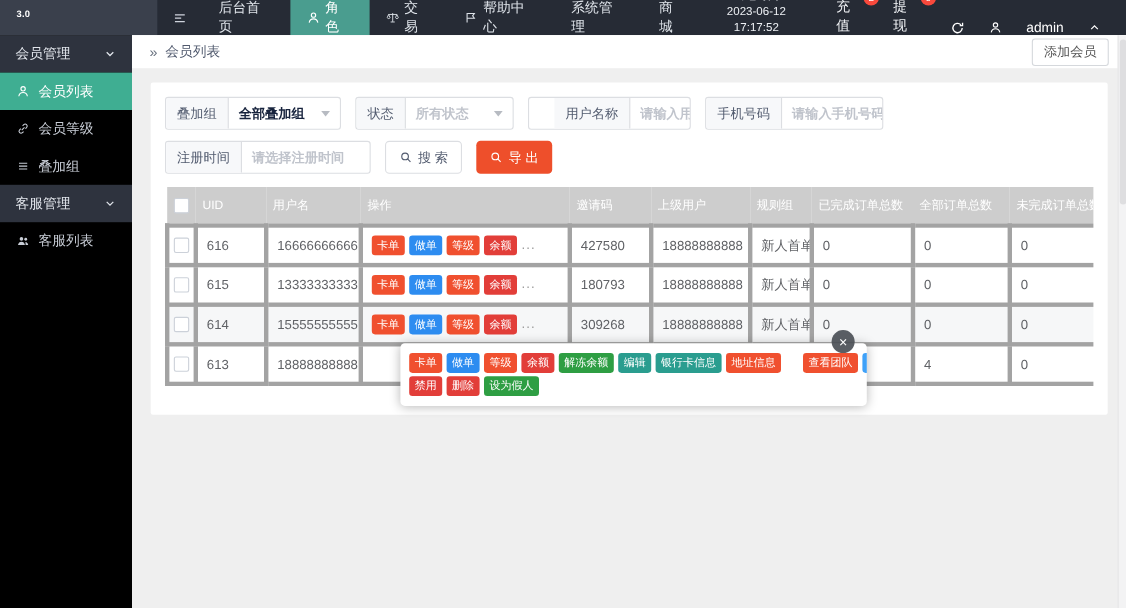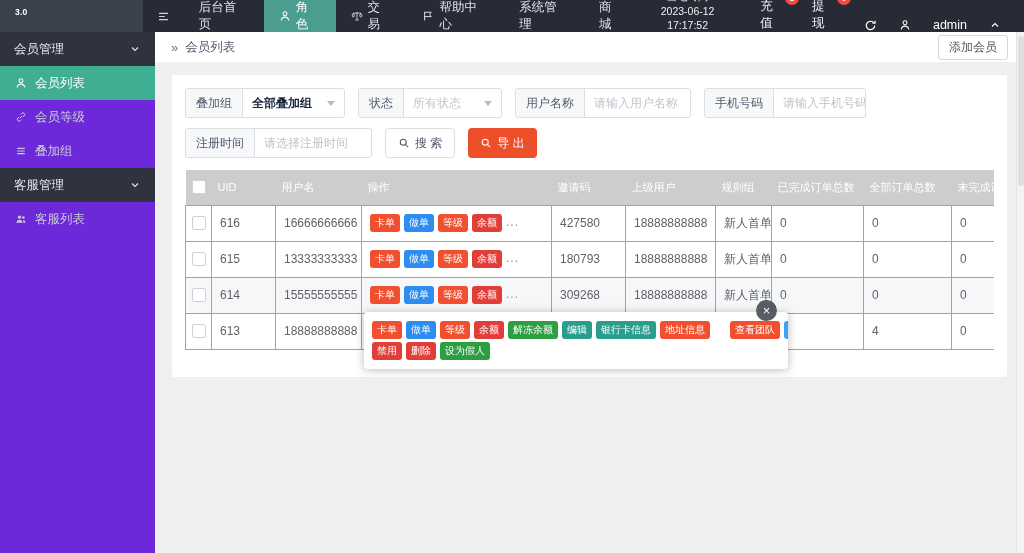--- a/index.html
+++ b/index.html
@@ -22,52 +22,52 @@
   .tb-refresh { margin-right:22px; display:flex; align-items:center; color:#fff; cursor:pointer; }
   .tb-user { display:flex; align-items:center; gap:22px; color:#fff; font-size:12.5px; cursor:pointer; }
 
   .icon svg { width:13px; height:13px; display:block; }
   .icon.sm svg { width:12px; height:12px; }
 
   
   .body-row { display:flex; height:521px; }
 
   
-  .sidebar { width:155px; background:#6d28d9; flex-shrink:0;font-family:Liberation Mono, monospace; }
+  .sidebar { width:120px; background:#000000; flex-shrink:0;font-family:Liberation Mono, monospace; }
   .sb-header { height:34px; display:flex; align-items:center; justify-content:space-between; padding:0 14px; background:#2e333e; color:#e2e6ec; font-size:12.5px; cursor:pointer; }
   .sb-item { height:34px; display:flex; align-items:center; gap:8px; padding:0 15px; color:#c8cdd6; font-size:12.5px; cursor:pointer; }
   .sb-item.active { background:#3fae92; color:#fff; }
 
   
   .main { flex:1; min-width:0; display:flex; flex-direction:column; background:#efefef; }
   .breadcrumb-bar { height:30px; background:#fff; display:flex; align-items:center; padding:0 16px; gap:7px; }
   .bc-icon { color:#6a7380; font-size:13px; }
   .bc-title { color:#515a6e; font-size:12.5px; }
   .add-btn { margin-left:auto; background:#fff; border:1px solid #d5d8dc; border-radius:3px; color:#555; font-size:12px; padding:3px 10px; font-family:inherit; cursor:pointer; }
   .content { flex:1; padding:13px 17px; overflow:hidden; }
   .card { background:#fff; height:302px; padding:13px; border-radius:2px; }
 
   
   .filters { display:flex; gap:13px; margin-bottom:10px; }
   .filters.second { margin-bottom:12px; }
   .fgroup { display:flex; height:30px; border:1px solid #dcdee2; border-radius:3px; background:#fff; overflow:hidden; flex-shrink:0; }
   .fg-label { display:flex; align-items:center; padding:0 10px; background:#f7f8fa; border-right:1px solid #dcdee2; color:#515a6e; font-size:12px; white-space:nowrap; }
   .fg-value { flex:1; display:flex; align-items:center; padding:0 9px; font-size:12px; color:#17233d; font-weight:700; white-space:nowrap; }
-  .fg-value.muted { color:#c0c4cc; font-weight:400;text-align:right; }
+  .fg-value.muted { color:#c0c4cc; font-weight:700;text-align:right; }
   .caret { margin-left:auto; width:0; height:0; border-left:4px solid transparent; border-right:4px solid transparent; border-top:5px solid #b7bbc2; }
   .btn { height:30px; display:inline-flex; align-items:center; gap:5px; padding:0 12px; border-radius:4px; font-size:12px; cursor:pointer; font-family:inherit; flex-shrink:0; }
   .btn-search { background:#fff; border:1px solid #dcdee2; color:#515a6e; }
   .btn-export { background:#ee4f2b; border:none; color:#fff; }
 
   
   .table-wrap { overflow:hidden; margin-top:2px; }
   table { border-collapse:collapse; table-layout:fixed; width:856px; }
   th { background:#cdcdcd; color:#fff; font-weight:400; font-size:11px; text-align:left; padding:0 6px; height:35px; white-space:nowrap; overflow:hidden; }
   th:first-child { text-align:center; }
-  td { border:1px solid #a3a3a3; font-size:12px; color:#606266; padding:0 8px; height:36px; background:#fff; white-space:nowrap; overflow:hidden; }
+  td { border:4px solid #a3a3a3; font-size:12px; color:#606266; padding:0 8px; height:36px; background:#fff; white-space:nowrap; overflow:hidden; }
   td.cbcell { text-align:center; padding:0; }
   tr.striped td { background:#f6f7f8; }
   .cb { display:inline-block; width:14px; height:14px; border:1px solid #ccd1d9; border-radius:2px; background:#fff; vertical-align:middle; cursor:pointer; }
   .abtn { display:inline-block; padding:2px 5px; border-radius:3px; color:#fff; font-size:10px; margin-right:4px; cursor:pointer; white-space:nowrap; flex-shrink:0; }
   .more { color:#999; letter-spacing:1px; cursor:pointer; }
 
   
   .popup { position:absolute; left:364px; top:312px; width:424px; background:#fff; border-radius:4px; box-shadow:0 1px 10px rgba(0,0,0,.28); padding:6px 8px; z-index:20; overflow:hidden; }
   .popup-line { display:flex; gap:4px; margin:3px 0; }
   .popup .abtn { margin:0; }
@@ -237,21 +237,21 @@
 
           <div class="filters" id="filters-row1">
               <div class="fgroup" style="width: 160px;">
                 <span class="fg-label">叠加组</span>
                 <span class="fg-value">全部叠加组<span class="caret"></span></span>
               </div>
               <div class="fgroup" style="width: 144px;">
                 <span class="fg-label">状态</span>
                 <span class="fg-value muted">所有状态<span class="caret"></span></span>
               </div>
-              <div class="fgroup" style="width: 176px;">
+              <div class="fgroup" style="width: 148px; padding-left: 23px;">
                 <span class="fg-label">用户名称</span>
                 <span class="fg-value muted">请输入用户名称</span>
               </div>
               <div class="fgroup" style="width: 162px;">
                 <span class="fg-label">手机号码</span>
                 <span class="fg-value muted">请输入手机号码</span>
               </div>
             </div>
 
           <div class="filters second">

